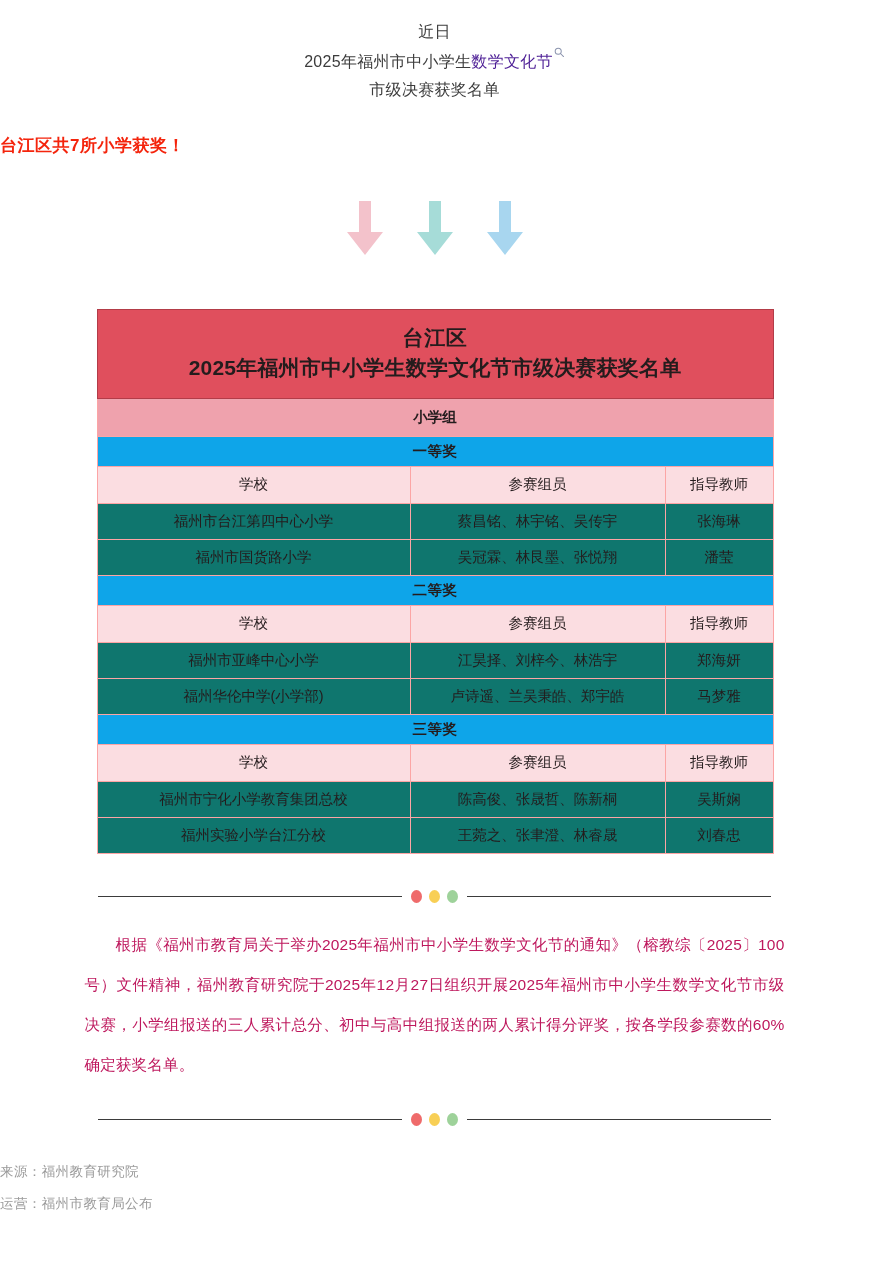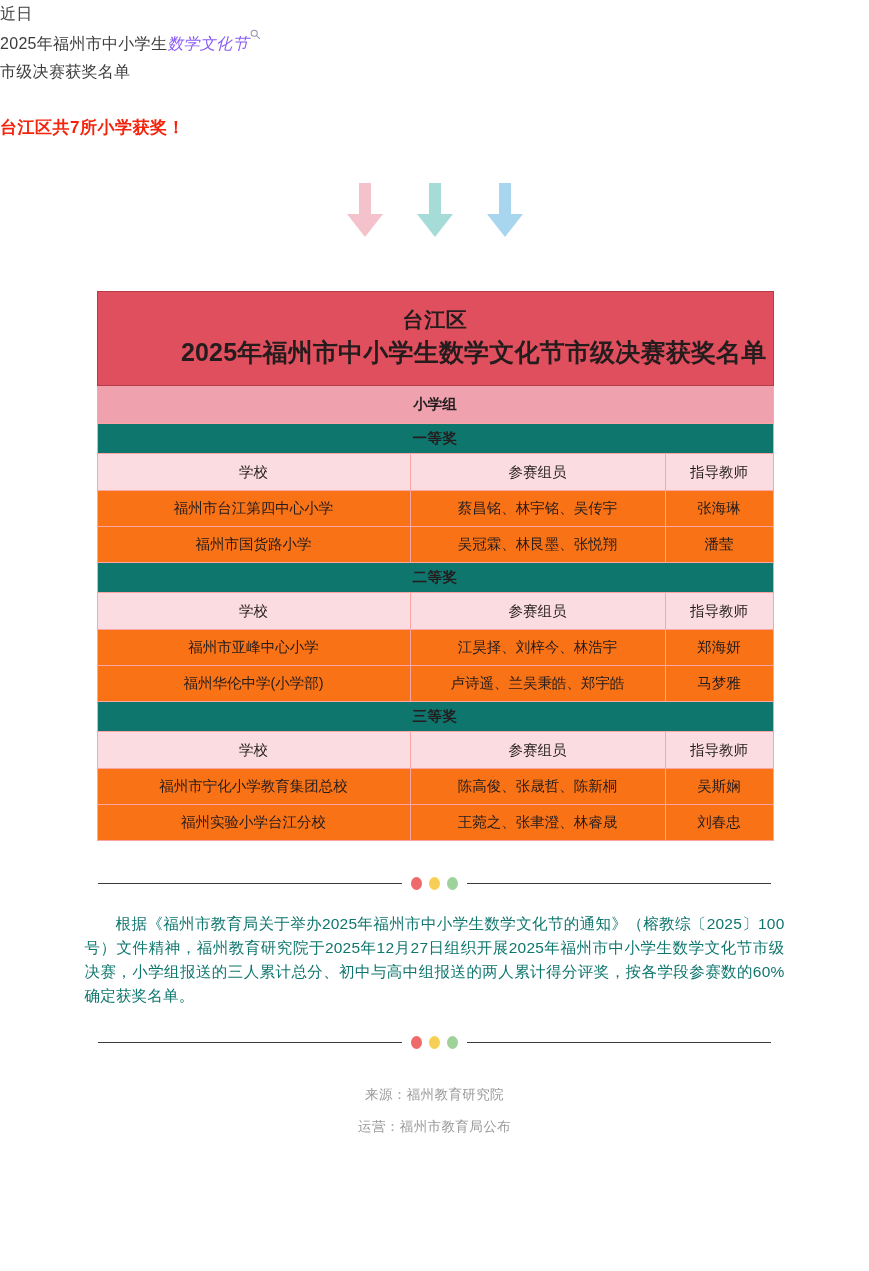--- a/index.html
+++ b/index.html
@@ -10,34 +10,34 @@
   body {
     width: 869px; height: 1271px;
     font-family: "Liberation Sans", "DejaVu Sans", sans-serif;
     color: #222222;
     position: relative;
     overflow: hidden;
   }
 
   
   .intro {
-    text-align: left;
+    padding-top: 18px;
+    text-align: center;
   }
   .intro-line {
     font-size: 16px;
     line-height: 28px;
     color: #3c3c3c;
     letter-spacing: .3px;
   }
   .intro-line.first { margin-bottom: 2px; }
   .festival-term {
-    color: #8b5cf6;
+    color: #4c1d95;
     position: relative;
     white-space: nowrap;
-    font-style: italic;
   }
   .search-sup {
     display: inline-block;
     vertical-align: super;
     width: 11px; height: 11px;
     position: relative;
     top: -3px;
     margin-left: 1px;
   }
   .search-sup svg { display:block; }
@@ -81,46 +81,46 @@
   }
   .t-title {
     background: #e04f5d;
     color: #ffffff;
     font-weight: bold;
     padding: 13px 6px 15px 6px !important;
     line-height: 1.42;
     border-color: #b33c48 !important;
   }
   .t-title .l1 { font-size: 21px; letter-spacing: .6px; }
-  .t-title .l2 { font-size: 25px; letter-spacing: .2px; text-align: right; }
+  .t-title .l2 { font-size: 21px; letter-spacing: .2px; }
   .t-group {
     background: #efa2ad;
     color: #ffffff;
     font-weight: bold;
     font-size: 20px;
     height: 38px;
     margin-left: 14px;
   }
   .t-prize {
-    background: #0f766e;
+    background: #0ea5e9;
     color: #ef2b16;
     font-weight: bold;
     font-size: 14px;
     height: 30px;
     letter-spacing: .5px;
   }
   .t-colhead {
     background: #fbdde1;
     font-weight: normal;
     font-size: 15.5px;
     height: 37px;
     color: #1d1718;
   }
   .t-data {
-    background: #f97316;
+    background: #0f766e;
     height: 36px;
     font-size: 14.5px;
   }
   col.c-school  { width: 313px; }
   col.c-members { width: 255px; }
   col.c-teacher { width: 108px; }
 
   
   .divider {
     width: 676px;
@@ -144,33 +144,33 @@
   .divider .dot {
     width: 11px; height: 13px;
     border-radius: 50%;
   }
 
   
   .body-text {
     width: 700px;
     margin: 22px auto 0 auto;
     font-size: 15.5px;
-    line-height: 24px;
-    color: #0f766e;
+    line-height: 40px;
+    color: #be185d;
     text-indent: 2em;
     text-align: justify;
     letter-spacing: .2px;
   }
 
   .divider.second { margin-top: 28px; }
 
   
   .footer {
     margin-top: 30px;
-    text-align: center;
+    text-align: left;
   }
   .footer-line {
     font-size: 13.5px;
     color: #9a9a9a;
     line-height: 32px;
     letter-spacing: .4px;
   }
 </style>
 </head>
 <body>

